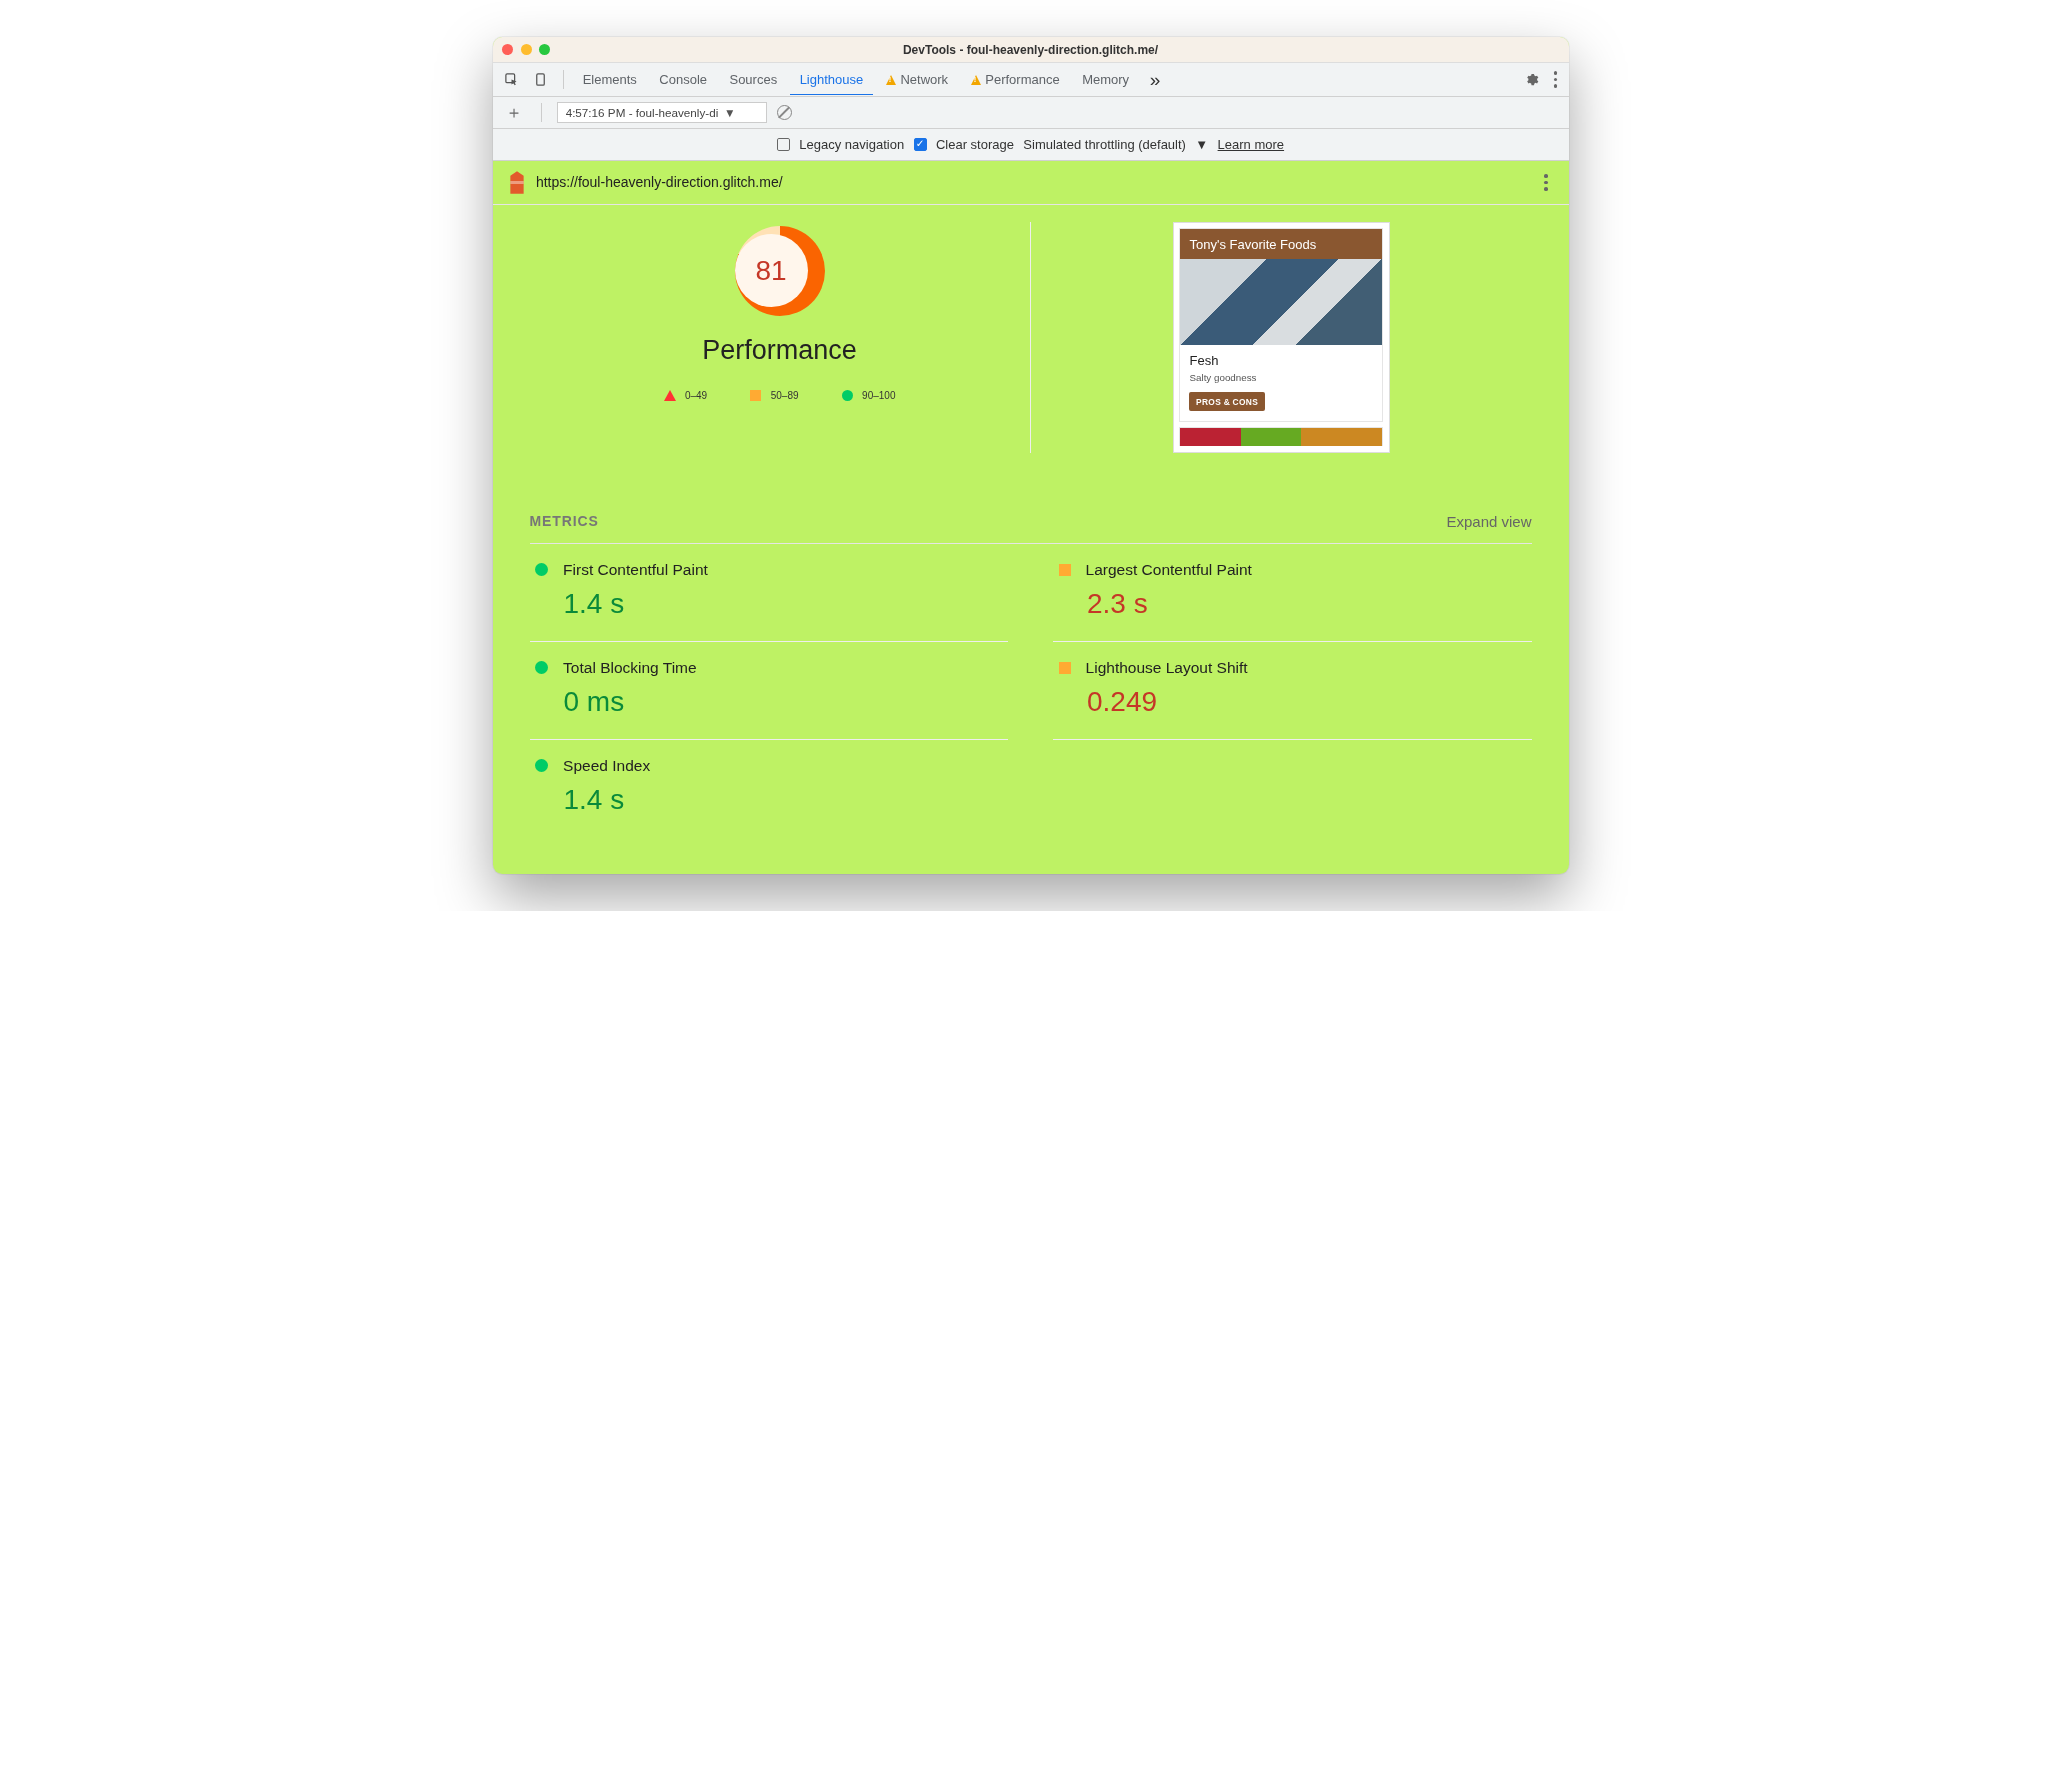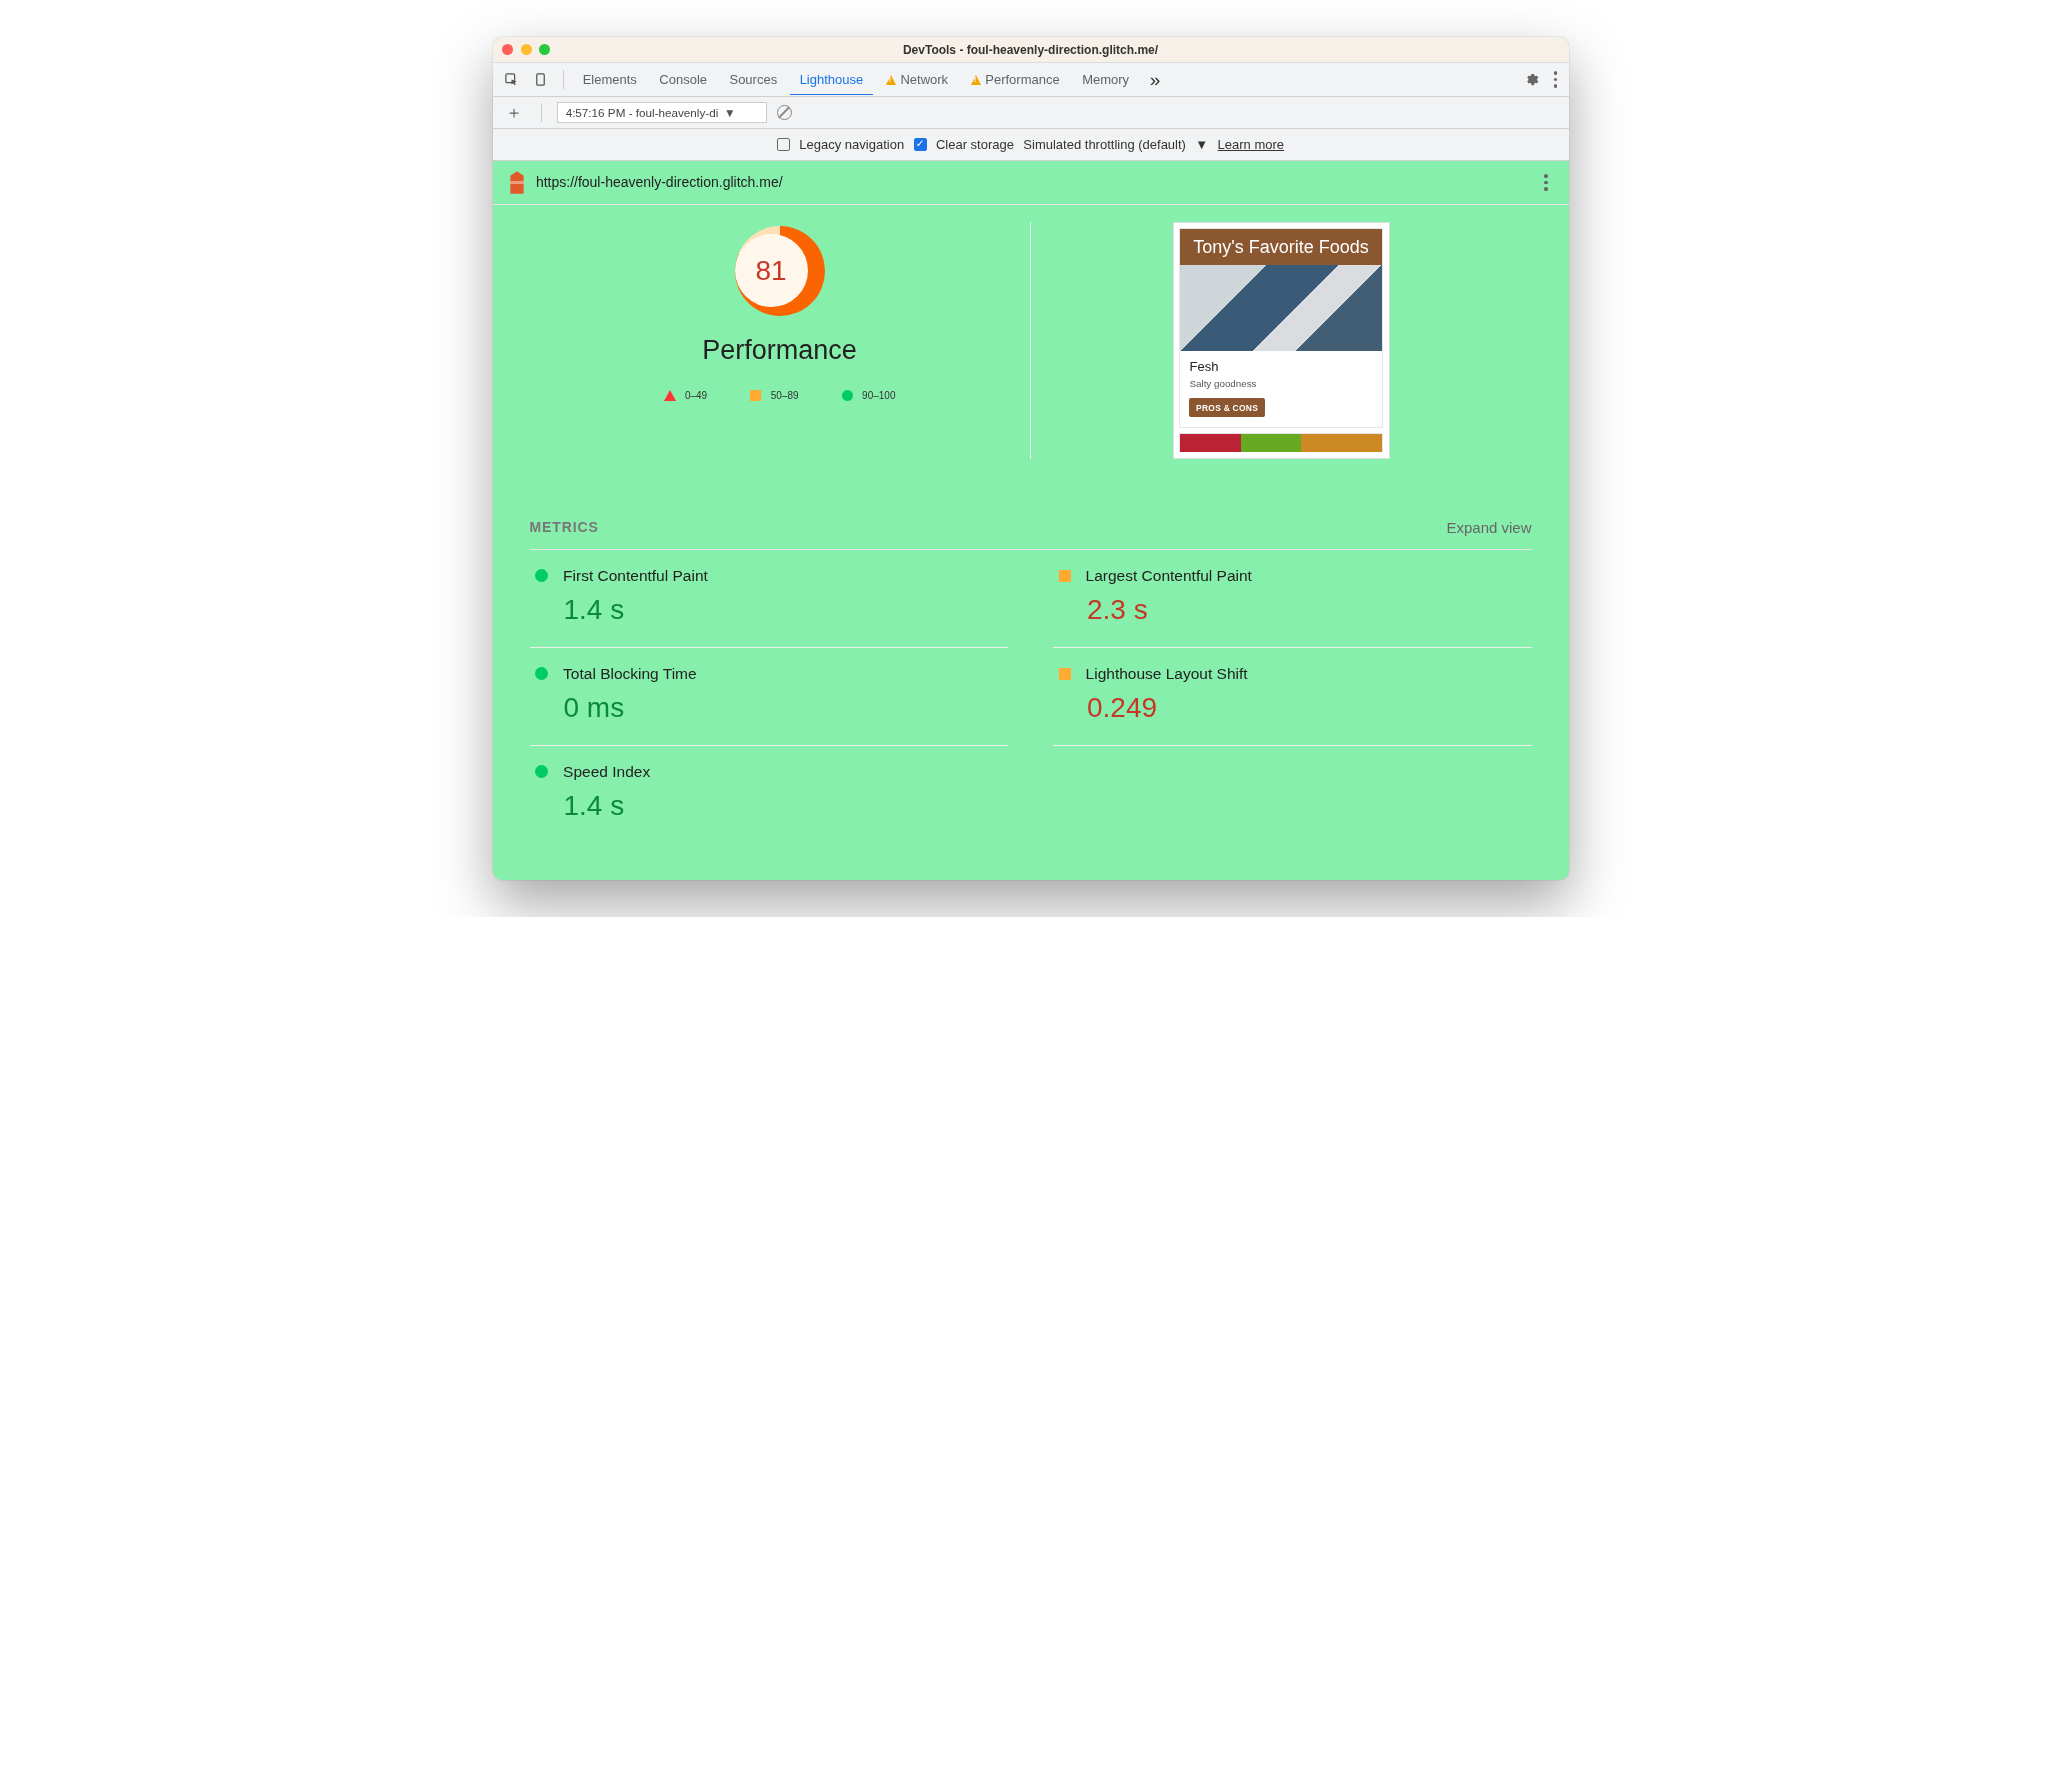--- a/index.html
+++ b/index.html
@@ -5,21 +5,21 @@
   * { box-sizing: border-box; margin: 0; padding: 0; }
   body {
     font-family: -apple-system, BlinkMacSystemFont, "Segoe UI", Helvetica, Arial, sans-serif;
     background: #fff;
     display: flex;
     align-items: flex-start;
     justify-content: center;
   }
   .window {
     width: 1076px;
-    background: #86efac;
+    background: #bef264;
     border-radius: 9.4px;
     box-shadow: 0 23.4px 56px rgba(0,0,0,0.35), 0 0 0 0.9px rgba(0,0,0,0.05);
     overflow: hidden;
     margin: 37px;
   }
   .titlebar {
     height: 26px;
     background: #f6f0e8;
     display: flex;
     align-items: center;
@@ -113,21 +113,21 @@
   .desc a { color:#1a6dd8; text-decoration:underline;}
   .legend { display:flex; gap:43px; margin-top:24px; font-size:10px; color:#333;}
   .legend .li { display:flex; align-items:center; gap:9.4px;}
   .tri { width:0;height:0;border-left:6.6px solid transparent;border-right:6.6px solid transparent;border-bottom:11.2px solid #f33;}
   .sq { width:11.2px;height:11.2px;background:#fa3;}
   .cir { width:11.2px;height:11.2px;border-radius:50%;background:#0c6;}
 
   .thumb-col { width:50%; display:flex; justify-content:center; }
   .thumb-frame { border:0.9px solid #ddd; padding:5.6px; width:217px; background:#fff;}
   .thumb-card { border:0.9px solid #e5e5e5; }
-  .thumb-head { background:#8a5730; color:#fff; font-size:18px; padding:7.5px 9.4px;text-align:center;}
+  .thumb-head { background:#8a5730; color:#fff; font-size:13px; padding:7.5px 9.4px;}
   .thumb-img { height:86px; background:linear-gradient(135deg,#cfd6da 0 30%,#3a5b78 30% 55%,#d9dde0 55% 70%,#415e74 70% 100%); }
   .thumb-body { padding:7.5px 9.4px 9.4px 9.4px;}
   .thumb-t { font-size:13px; color:#222;}
   .thumb-s { font-size:9.8px; color:#555; margin-top:3.7px;}
   .thumb-btn { margin-top:9.4px; display:inline-block; background:#8a5730; color:#fff; font-size:8.4px; font-weight:700; padding:4.7px 6.6px; border-radius:1.9px; letter-spacing:0.3px;}
   .thumb-next { margin-top:5.6px; height:19px; background:linear-gradient(90deg,#b23 0 30%,#6a2 30% 60%,#c82 60% 100%); border:0.9px solid #e5e5e5; border-bottom:none;}
 
   .metrics-hdr { display:flex; align-items:center; padding: 60px 0 13px 0; border-bottom:0.9px solid #e5e5e5;}
   .metrics-hdr h3 { font-size:14px; letter-spacing:0.9px; font-weight:600; color:#777;}
   .exp { margin-left:auto; font-size:15px; color:#666;}

